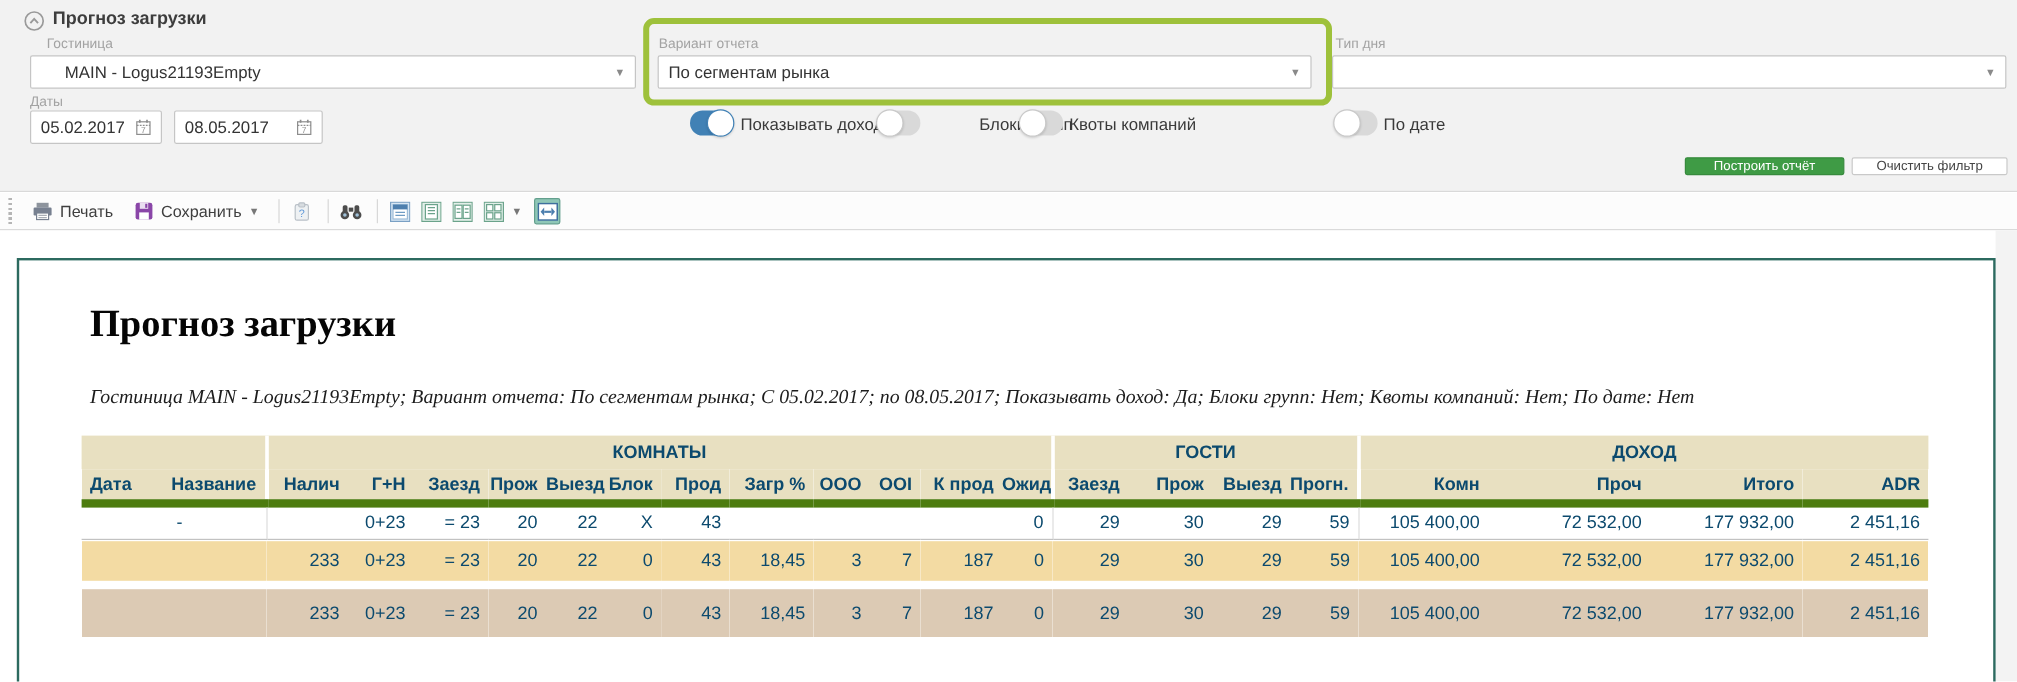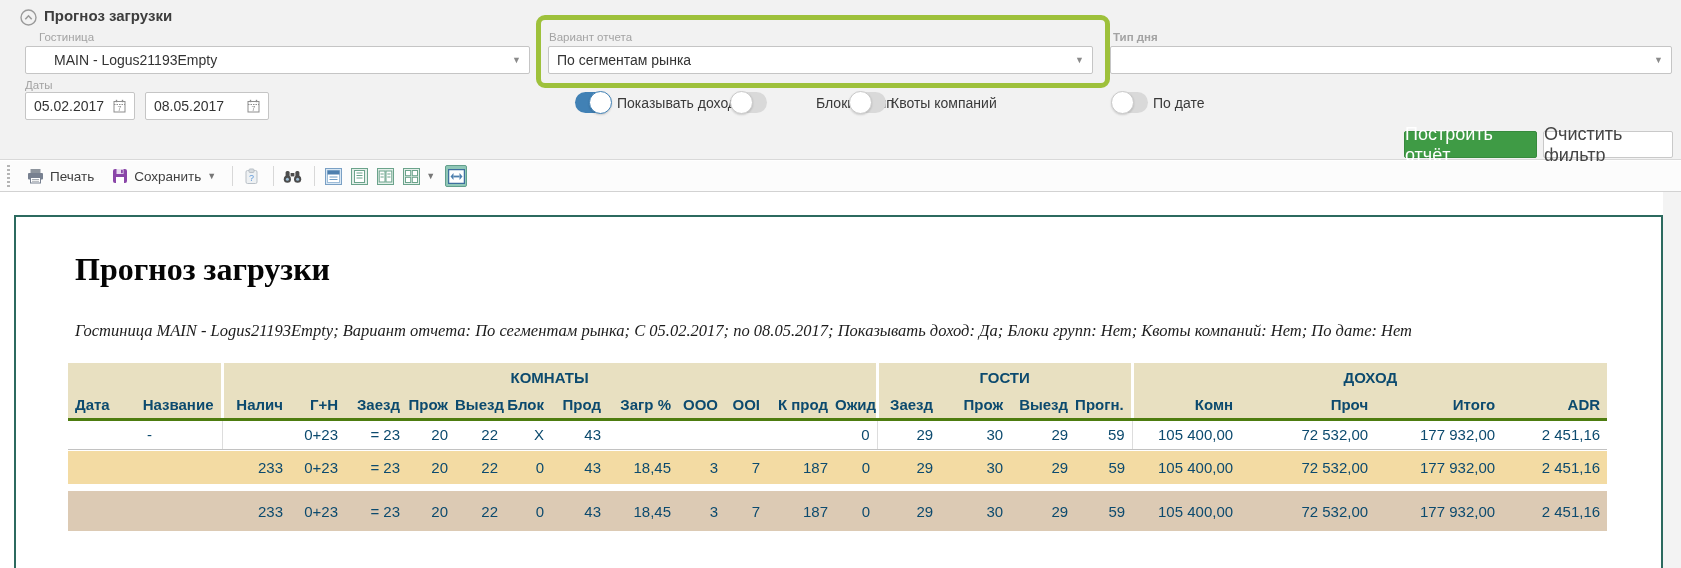--- a/index.html
+++ b/index.html
@@ -17,21 +17,21 @@
                          border:1px solid #c5c5c5; border-radius:2px;
                          display:flex; align-items:center; padding:0 8px; }
   .select-value, .date-value { font-size:14px; color:#333; flex:1; white-space:nowrap; overflow:hidden; }
   .caret { color:#8a8a8a; font-size:9px; margin-left:6px; }
 
   .sel-hotel   { left:25px;  top:46px; width:505px;padding-left:28px; }
   .sel-variant { left:548px; top:46px; width:545px; }
   .sel-daytype { left:1110px;top:46px; width:562px; }
   .lab-hotel   { left:39px;  top:31px; }
   .lab-variant { left:549px; top:31px; }
-  .lab-daytype { left:1113px;top:31px;font-weight:bold; }
+  .lab-daytype { left:1113px;top:31px; }
   .lab-dates   { left:25px;  top:79px; }
   .date-from { left:25px;  top:92px; width:110px; }
   .date-to   { left:145px; top:92px; width:124px; }
 
   .annotation-box { position:absolute; left:536px; top:15px; width:574px; height:73px;
                     border:5px solid var(--annotation,#9ec13b); border-radius:9px;
                     pointer-events:none; }
 
   
   .toggle { position:absolute; top:92px; width:36px; height:21px; border-radius:11px;
@@ -39,21 +39,21 @@
   .toggle .knob { position:absolute; top:-1px; left:-1px; width:23px; height:23px; border-radius:50%;
                   background:#fff; border:1px solid #c9c9c9; box-shadow:0 1px 2px rgba(0,0,0,.15); }
   .toggle.on { background:var(--toggle-on,#4181b5); }
   .toggle.on .knob { left:auto; right:-1px; border-color:var(--toggle-on,#4181b5); }
   .t-label { position:absolute; top:95px; font-size:14px; color:#3a3a3a; }
   .tog-1 { left:575px; }  .tl-1 { left:617px; }
   .tog-2 { left:731px; }  .tl-2 { left:816px; }
   .tog-3 { left:850px; }  .tl-3 { left:891px; }
   .tog-4 { left:1112px; } .tl-4 { left:1153px; }
 
-  .btn { position:absolute; top:131px; height:27px; font-size:18px; border-radius:2px;
+  .btn { position:absolute; top:131px; height:15px; font-size:11px; border-radius:2px;
          display:flex; align-items:center; justify-content:center; cursor:pointer; }
   .btn-build { left:1404px; width:133px; background:var(--btn-green,#3f9b45);
                border:1px solid #378a3d; color:#fff; }
   .btn-clear { left:1543px; width:130px; background:#fff; border:1px solid #c9c9c9; color:#454545; }
 
   
   .toolbar { position:absolute; left:0; top:161px; width:1681px; height:31px; background:#fcfcfc;
              border-bottom:1px solid #d2d2d2; display:flex; align-items:center; padding-left:7px; }
   .grip { width:3px; height:22px; margin-right:12px;
           background:repeating-linear-gradient(to bottom,#b5b5b5 0 2px,transparent 2px 4px); cursor:grab; }
@@ -73,21 +73,21 @@
   .report-title { position:absolute; left:59px; top:34px; font-family:"Liberation Serif",serif;
                   font-size:32px; font-weight:bold; color:#050505; }
   .report-params { position:absolute; left:59px; top:104px; font-family:"Liberation Serif",serif;
                    font-style:italic; font-size:16.5px; color:#1c1c1c; white-space:nowrap; }
   .tbl-wrap { position:absolute; left:52px; top:146px; }
   #report-table { border-collapse:collapse; table-layout:fixed; width:1539px;
                   font-family:"Liberation Sans",sans-serif; font-size:15px; color:#0c4a6e; }
   #report-table th { font-weight:bold; }
   tr.group-row th { background:var(--header-tan,#e8e0c1); height:28px; text-align:center; }
   tr.cols-row th  { background:var(--header-tan,#e8e0c1); height:28px; text-align:right;
-                    padding-right:7px; border-bottom:3px solid #4d7c0f; white-space:nowrap; overflow:hidden; }
+                    padding-right:7px; border-bottom:7px solid #4d7c0f; white-space:nowrap; overflow:hidden; }
   th.gsep { border-left:3px solid #fff; }
   th.al, td.al { text-align:left !important; padding-left:7px; padding-right:0 !important; }
   #report-table td { text-align:right; padding-right:7px; white-space:nowrap; overflow:hidden; }
   tr.r-white td { background:#fff; height:30px; border-bottom:1px solid #c2c2c2; }
   tr.r-white td.vsep { border-left:1px solid #ddd; }
   tr.r-gold td { background:var(--row-gold,#f3dba3); height:33px; }
   tr.r-dark td { background:var(--row-tan,#dccab4); height:40px; }
   tr.spacer td { background:#fff; padding:0; border:none; }
 </style>
 </head>

